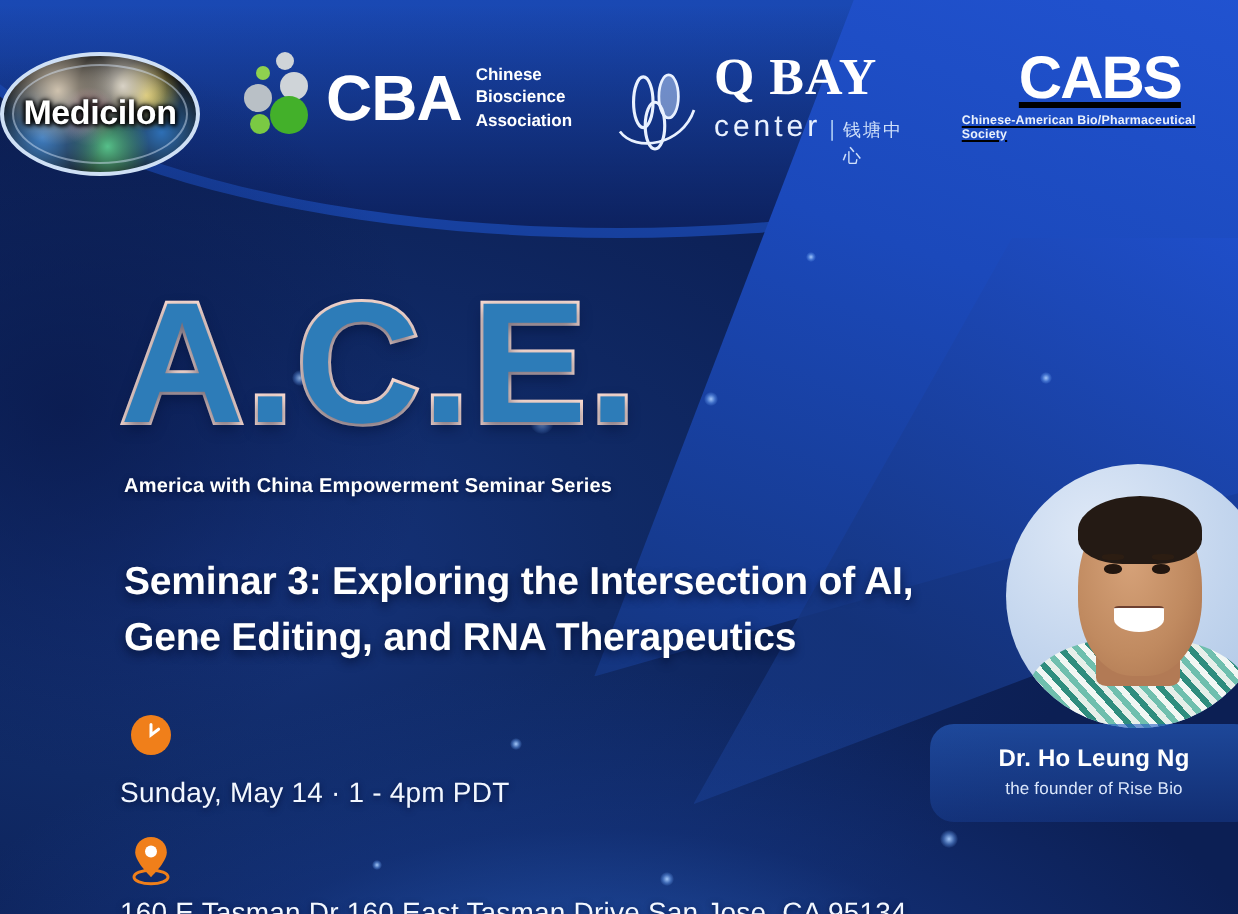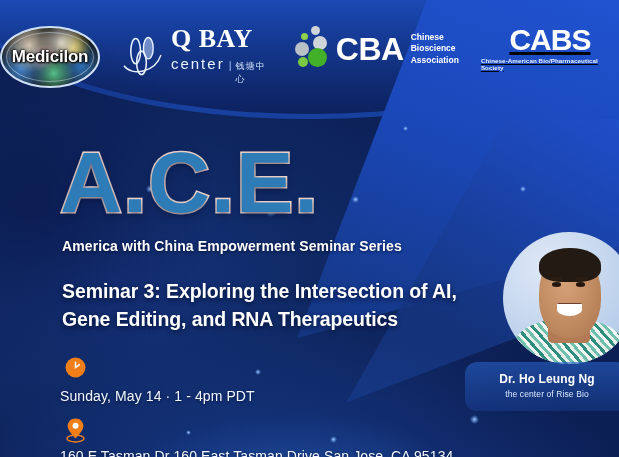--- a/index.html
+++ b/index.html
@@ -148,21 +148,21 @@
     line-height: .95;
     color: #2d7cb8;
     -webkit-text-stroke: 3px #fbddd2;
     paint-order: stroke fill;
     text-shadow: 0 3px 7px rgba(4,14,50,0.55);
   }
   .ace-sub {
     position: absolute;
     left: 62px; top: 238px;
     color: #ffffff;
-    font-size: 14px;
+    font-size: 10px;
     font-weight: bold;
     letter-spacing: .1px;
     text-shadow: 0 1px 3px rgba(3,12,45,.75);
   }
 
   
   .seminar-title {
     position: absolute;
     left: 62px; top: 278px;
     width: 440px;
@@ -279,20 +279,37 @@
   <div class="bokeh" style="left:330px;top:436px;width:7px;height:7px;"></div>
   <div class="bokeh" style="left:96px;top:318px;width:5px;height:5px;"></div>
   <div class="bokeh" style="left:520px;top:186px;width:6px;height:6px;"></div>
   <div class="bokeh" style="left:186px;top:430px;width:5px;height:5px;"></div>
 
   <div class="logo-strip">
 
     <div class="logo">
       <div class="medicilon-oval">
         <span class="medicilon-text">Medicilon</span>
+      </div>
+    </div>
+
+    <div class="logo cba">
+      <div class="cba-bubbles">
+        <i style="left:16px;top:0px;width:9px;height:9px;background:#cfd4d8;"></i>
+        <i style="left:6px;top:7px;width:7px;height:7px;background:#8fd14f;"></i>
+        <i style="left:18px;top:10px;width:14px;height:14px;background:#cfd4d8;"></i>
+        <i style="left:0px;top:16px;width:14px;height:14px;background:#b9c0c6;"></i>
+        <i style="left:13px;top:22px;width:19px;height:19px;background:#43b02a;"></i>
+        <i style="left:3px;top:31px;width:10px;height:10px;background:#7ac943;"></i>
+      </div>
+      <div class="cba-text">CBA</div>
+      <div class="cba-sub">
+        <div>Chinese</div>
+        <div>Bioscience</div>
+        <div>Association</div>
       </div>
     </div>
 
     <div class="logo qbay">
       <svg class="qbay-mark" viewBox="0 0 42 46">
         <ellipse cx="14" cy="18" rx="5" ry="13" fill="none" stroke="#e9f1ff" stroke-width="1.6"></ellipse>
         <ellipse cx="27" cy="15" rx="5" ry="11" fill="#bcd4f7" opacity=".55"></ellipse>
         <ellipse cx="27" cy="15" rx="5" ry="11" fill="none" stroke="#e9f1ff" stroke-width="1.4"></ellipse>
         <ellipse cx="20" cy="30" rx="5" ry="12" fill="none" stroke="#e9f1ff" stroke-width="1.6"></ellipse>
         <path d="M2 33 C10 44 34 40 40 22" fill="none" stroke="#e9f1ff" stroke-width="1.4"></path>
@@ -300,37 +317,20 @@
       <div>
         <div class="qbay-word">Q BAY</div>
         <div class="qbay-center">
           <span class="c">center</span>
           <span class="bar">|</span>
           <span class="cn">钱塘中心</span>
         </div>
       </div>
     </div>
 
-    <div class="logo cba">
-      <div class="cba-bubbles">
-        <i style="left:16px;top:0px;width:9px;height:9px;background:#cfd4d8;"></i>
-        <i style="left:6px;top:7px;width:7px;height:7px;background:#8fd14f;"></i>
-        <i style="left:18px;top:10px;width:14px;height:14px;background:#cfd4d8;"></i>
-        <i style="left:0px;top:16px;width:14px;height:14px;background:#b9c0c6;"></i>
-        <i style="left:13px;top:22px;width:19px;height:19px;background:#43b02a;"></i>
-        <i style="left:3px;top:31px;width:10px;height:10px;background:#7ac943;"></i>
-      </div>
-      <div class="cba-text">CBA</div>
-      <div class="cba-sub">
-        <div>Chinese</div>
-        <div>Bioscience</div>
-        <div>Association</div>
-      </div>
-    </div>
-
     <div class="logo cabs">
       <div class="cabs-word">CABS</div>
       <div class="cabs-sub">Chinese-American Bio/Pharmaceutical Society</div>
     </div>
 
   </div>
 
   <div class="ace">A.C.E.</div>
   <div class="ace-sub">America with China Empowerment Seminar Series</div>
 
@@ -368,16 +368,16 @@
     <div class="sp-hair"></div>
     <div class="sp-brow l"></div>
     <div class="sp-brow r"></div>
     <div class="sp-eye l"></div>
     <div class="sp-eye r"></div>
     <div class="sp-smile"></div>
   </div>
 
   <div class="speaker-card">
     <div class="speaker-name">Dr. Ho Leung Ng</div>
-    <div class="speaker-role">the center of Rise Bio</div>
+    <div class="speaker-role">the founder of Rise Bio</div>
   </div>
 
 </div>
 
 </body></html>

